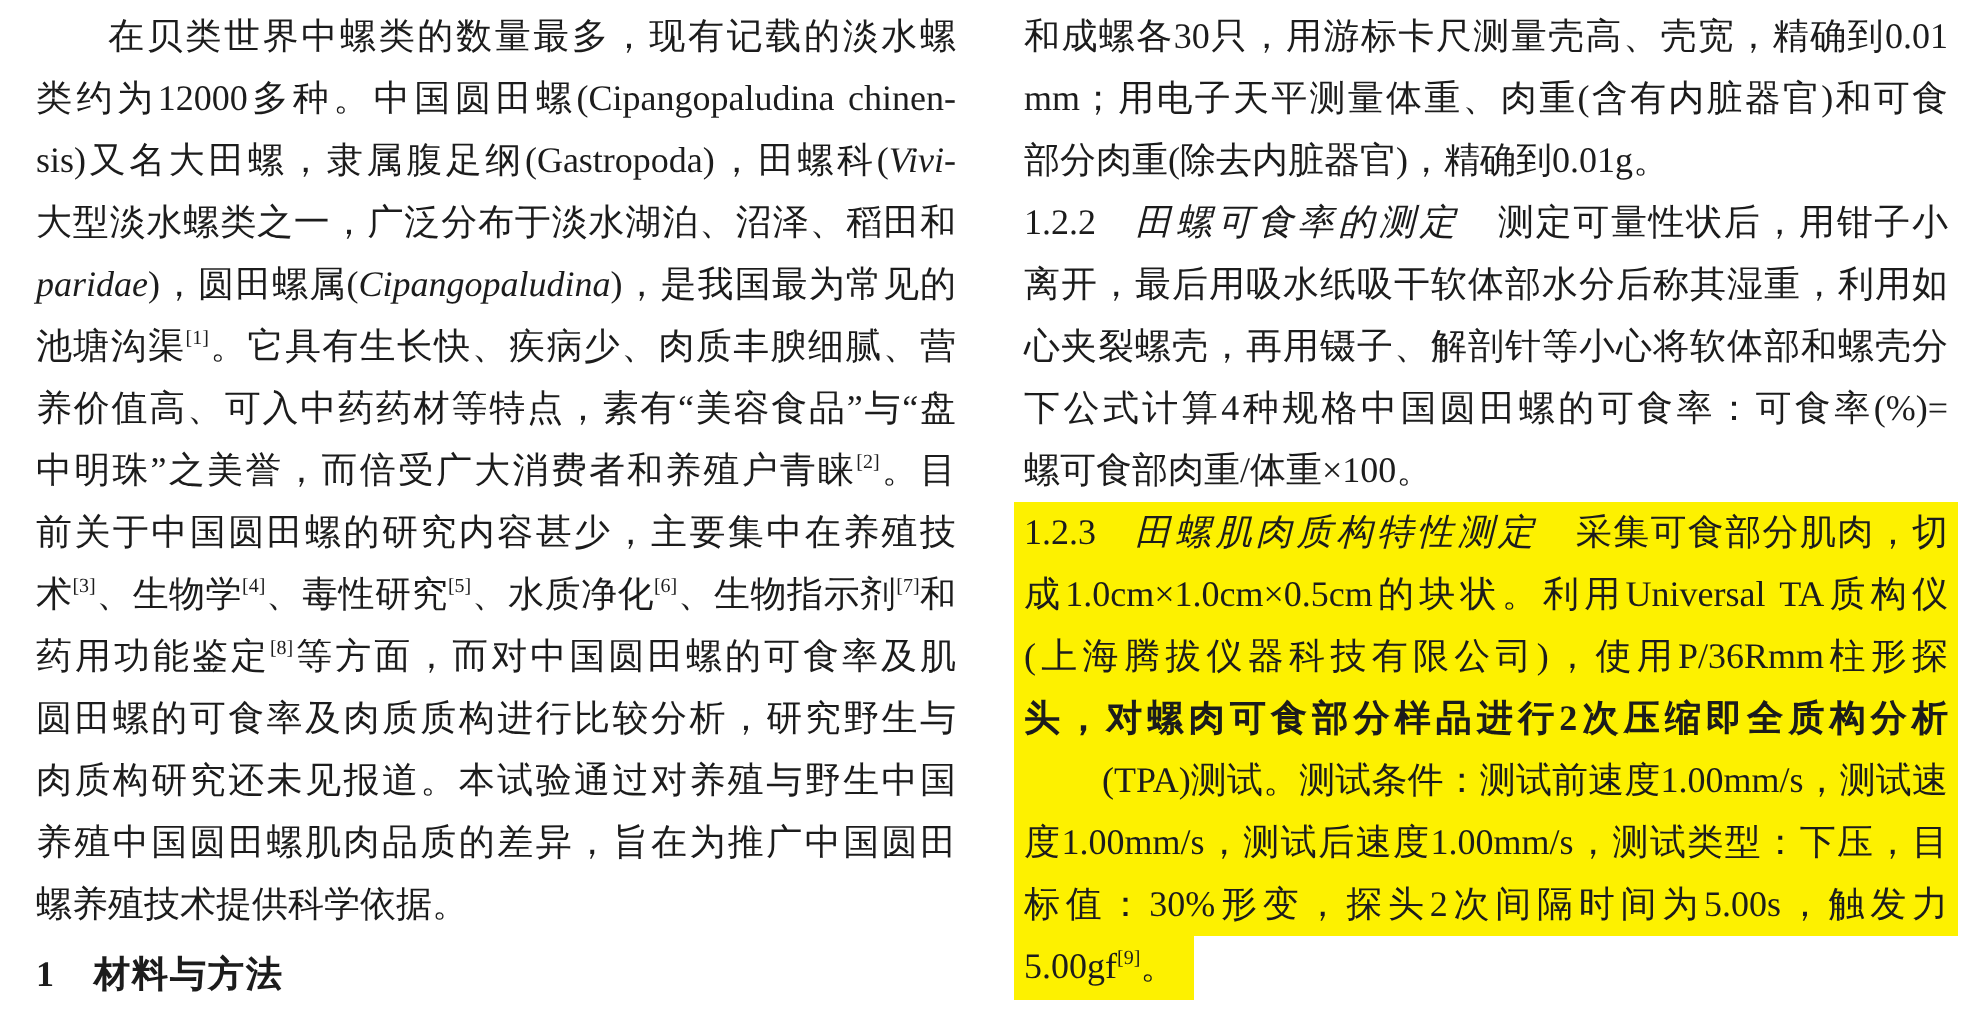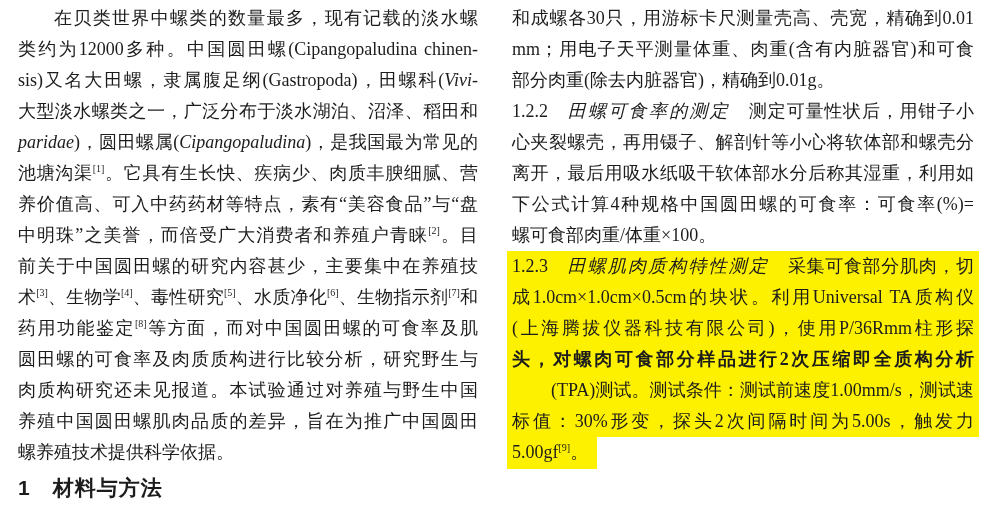--- a/index.html
+++ b/index.html
@@ -16,22 +16,22 @@
     height:31px;white-space:nowrap;
     text-align:justify;text-align-last:justify;
   }
   .line.nj{text-align:center;text-align-last:left;}
   .line.indent{text-indent:2em;}
   .line.hl{margin:0 -5px;padding:0 5px;}
   .line.heading{margin-top:4px;}
   .r-i{font-style:italic;}
   .r-k{font-style:italic;letter-spacing:1.5px;}
   .r-b{
-    font-family:Liberation Sans, sans-serif;
-    font-weight:700;font-size:21px;letter-spacing:1px;
+    font-family:Liberation Serif, serif;
+    font-weight:700;font-size:18px;letter-spacing:1px;
   }
   sup.r-sup{font-size:10px;line-height:0;}
   .hl-inline{margin-left:-5px;padding:6px 9px 7px 5px;}
 </style>
 </head>
 <body>
 
 <div class="page">
   <div class="col" id="left-column">
       <div class="line indent"><span class="r-n">在贝类世界中螺类的数量最多，现有记载的淡水螺</span></div>
@@ -49,25 +49,26 @@
       <div class="line"><span class="r-n">肉质构研究还未见报道。本试验通过对养殖与野生中国</span></div>
       <div class="line"><span class="r-n">养殖中国圆田螺肌肉品质的差异，旨在为推广中国圆田</span></div>
       <div class="line nj"><span class="r-n">螺养殖技术提供科学依据。</span></div>
       <div class="line nj heading"><span class="r-b">1　材料与方法</span></div>
     </div>
   <div class="col" id="right-column">
       <div class="line"><span class="r-n">和成螺各30只，用游标卡尺测量壳高、壳宽，精确到0.01</span></div>
       <div class="line"><span class="r-n">mm；用电子天平测量体重、肉重(含有内脏器官)和可食</span></div>
       <div class="line nj"><span class="r-n">部分肉重(除去内脏器官)，精确到0.01g。</span></div>
       <div class="line"><span class="r-n">1.2.2　</span><span class="r-k">田螺可食率的测定</span><span class="r-n">　测定可量性状后，用钳子小</span></div>
+      <div class="line"><span class="r-n">离开，最后用吸水纸吸干软体部水分后称其湿重，利用如</span></div>
       <div class="line"><span class="r-n">心夹裂螺壳，再用镊子、解剖针等小心将软体部和螺壳分</span></div>
-      <div class="line"><span class="r-n">离开，最后用吸水纸吸干软体部水分后称其湿重，利用如</span></div>
       <div class="line"><span class="r-n">下公式计算4种规格中国圆田螺的可食率：可食率(%)=</span></div>
       <div class="line nj"><span class="r-n">螺可食部肉重/体重×100。</span></div>
       <div class="line hl" style="background: rgb(253, 241, 0);"><span class="r-n">1.2.3　</span><span class="r-k">田螺肌肉质构特性测定</span><span class="r-n">　采集可食部分肌肉，切</span></div>
       <div class="line hl" style="background: rgb(253, 241, 0);"><span class="r-n">成1.0cm×1.0cm×0.5cm的块状。利用Universal TA质构仪</span></div>
       <div class="line hl" style="background: rgb(253, 241, 0);"><span class="r-n">(上海腾拔仪器科技有限公司)，使用P/36Rmm柱形探</span></div>
       <div class="line hl" style="background: rgb(253, 241, 0); font-weight: bold;"><span class="r-n">头，对螺肉可食部分样品进行2次压缩即全质构分析</span></div>
       <div class="line hl" style="background: rgb(253, 241, 0); padding-left: 44px;"><span class="r-n">(TPA)测试。测试条件：测试前速度1.00mm/s，测试速</span></div>
+      <div class="line hl" style="background: rgb(253, 241, 0);"><span class="r-n">度1.00mm/s，测试后速度1.00mm/s，测试类型：下压，目</span></div>
       <div class="line hl" style="background: rgb(253, 241, 0); font-family: Liberation Serif, serif;"><span class="r-n">标值：30%形变，探头2次间隔时间为5.00s，触发力</span></div>
       <div class="line nj"><span class="hl-inline" style="background: rgb(253, 241, 0);"><span class="r-n">5.00gf</span><sup class="r-sup">[9]</sup><span class="r-n">。</span></span></div>
     </div>
 </div>
 
 </body></html>

